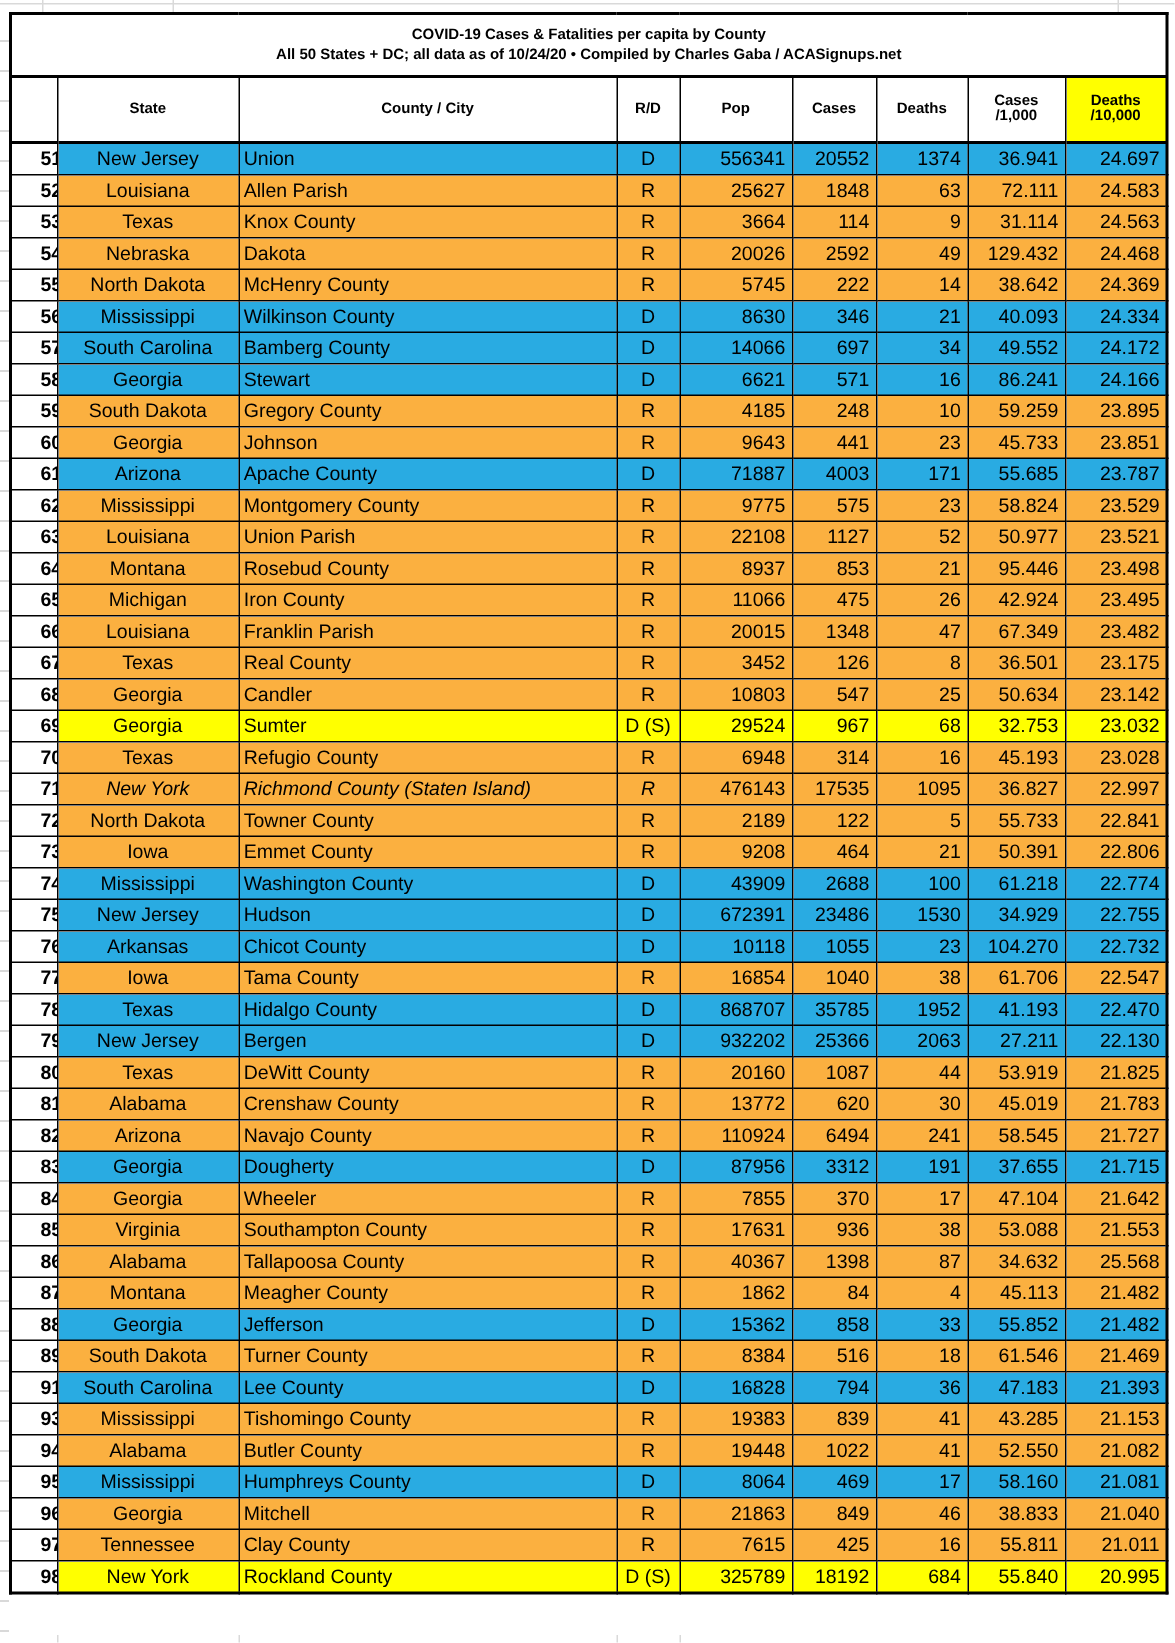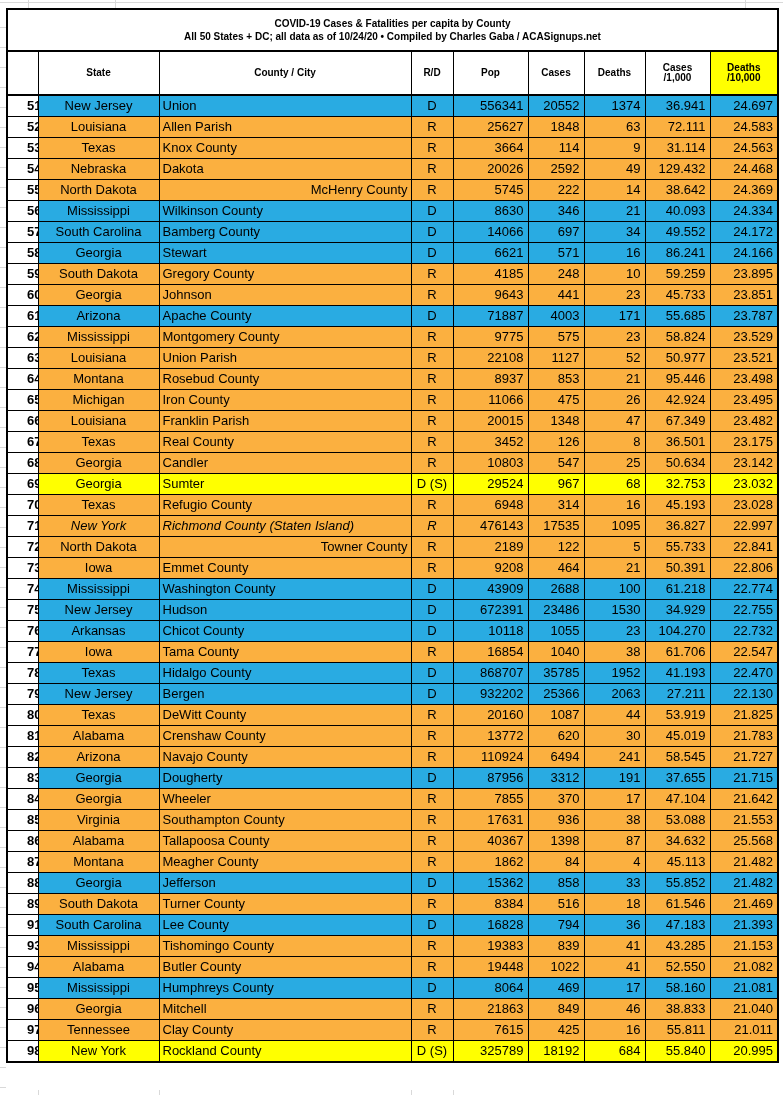--- a/index.html
+++ b/index.html
@@ -38,21 +38,21 @@
   }
   tr.header-row th{
     height:42px;text-align:center;font-weight:bold;font-size:10px;
     border-bottom:2px solid #000;vertical-align:middle;
   }
   tr.header-row th .sub{display:block;}
   tbody td{height:20px;}
   td.c-rank{text-align:center;font-weight:bold;background:#fff !important;padding-left:19px;}
   td.c-state{text-align:center;}
   td.c-county{text-align:left;}
-  td.c-county.al{text-align:right;}
+  td.c-county.al{text-align:left;}
   td.c-rd{text-align:center;padding:0 1px;}
   td.c-num{text-align:right;padding-right:4px;}
   tr.rc-blue td{background:var(--dem,#29ABE2);}
   tr.rc-orange td{background:var(--rep,#FBB040);}
   tr.rc-yellow td{background:var(--swing,#FFFF00);}
   th.hl{background:var(--swing,#FFFF00);}
   .it{font-style:italic;}
 </style>
 </head>
 <body>

